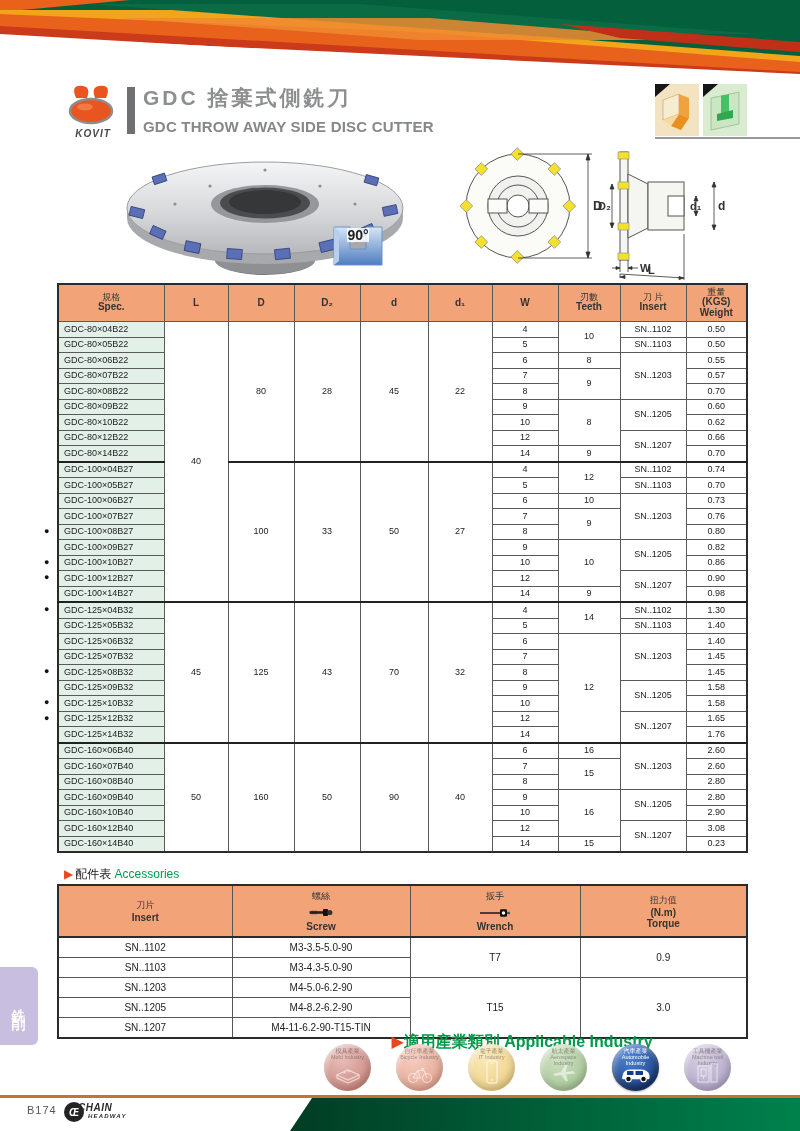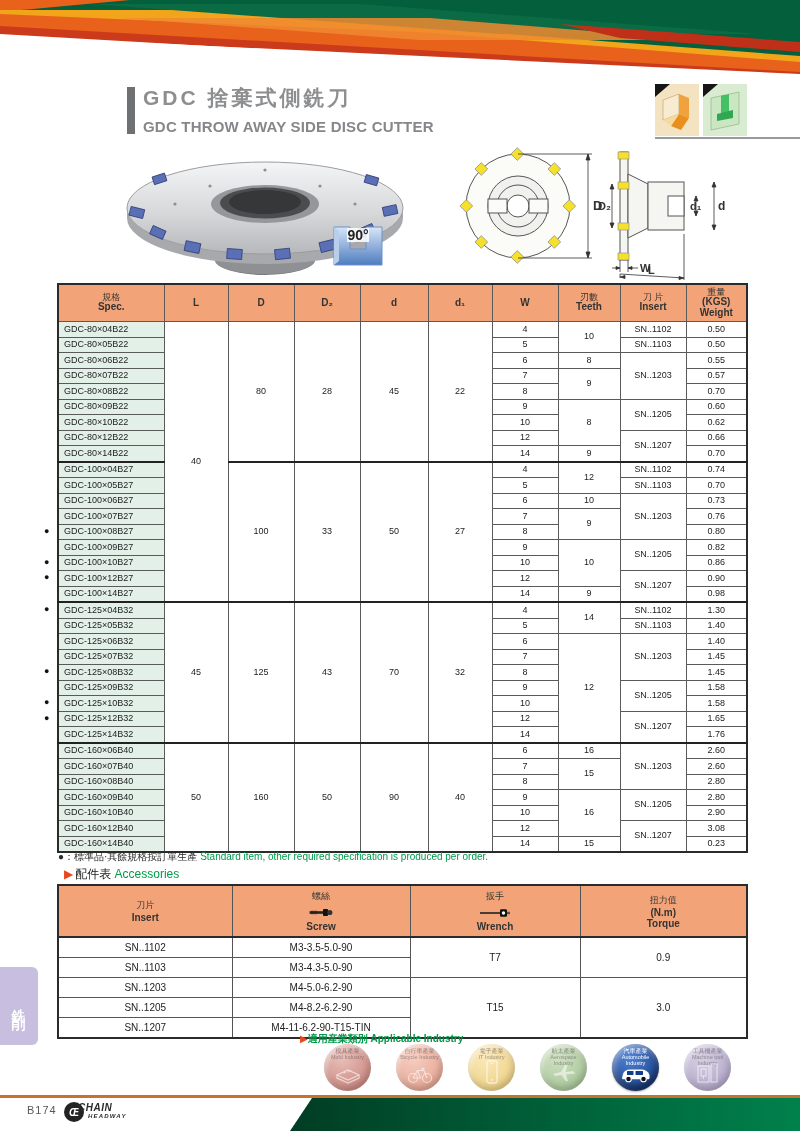--- a/index.html
+++ b/index.html
@@ -46,21 +46,21 @@
   #acc-title{left:64px;top:866px;font-size:12px;font-weight:400;}
   #acc-title .ar{color:#e8481c;margin-right:2px;} #acc-title .gr{color:#009a49;}
   #acc-wrap{left:57px;top:884px;width:689px;}
   table.acc{border-collapse:collapse;table-layout:fixed;width:689px;border:2px solid #2b2b2b;}
   table.acc th,table.acc td{border:1px solid #555;padding:0;text-align:center;}
   table.acc thead th{background:#f2a478;height:50px;color:#333;border-bottom:2px solid #2b2b2b;}
   table.acc td{height:19px;font-size:10px;background:#fff;}
   .ic{display:inline-block;vertical-align:middle;line-height:0;}
 
   
-  #ind-caption{left:300px;top:1032px;width:460px;text-align:left;font-size:10px;font-weight:700;}
+  #ind-caption{left:292px;top:1032px;width:460px;text-align:center;font-size:16px;font-weight:700;}
   #ind-caption .ar{color:#e8481c;} #ind-caption .gr{color:#009a49;}
   #industries{left:300px;top:1044px;width:460px;height:50px;}
   .ind{position:absolute;top:0;width:47px;height:47px;border-radius:50%;box-shadow:inset -2px -4px 6px rgba(0,0,0,.18), inset 2px 3px 5px rgba(255,255,255,.55);}
   .ind.act{box-shadow:inset -2px -5px 7px rgba(0,0,0,.45), inset 2px 3px 6px rgba(255,255,255,.5), 0 1px 2px rgba(0,0,0,.3);}
   .izh{position:absolute;top:4px;width:100%;text-align:center;font-size:6px;color:rgba(90,80,80,.6);line-height:1;}
   .ien{position:absolute;top:11px;width:100%;text-align:center;font-size:5.5px;color:rgba(90,80,80,.55);line-height:1;}
   .ind.act .izh,.ind.act .ien{color:#fff;}
   .iic{position:absolute;bottom:3px;left:50%;transform:translateX(-50%);opacity:.6;}
   .ind.act .iic{opacity:1;}
 
@@ -86,20 +86,29 @@
     <polygon points="0,0 130,0 0,12" fill="#E8621C"></polygon>
     <polygon points="0,10 190,10 800,56 800,63 0,20" fill="#F2A51B"></polygon>
     <polygon points="90,4 360,4 760,34 500,34" fill="#0B6B45"></polygon>
     <polygon points="0,14 420,32 800,62 800,76 0,30" fill="#E8621C"></polygon>
     <polygon points="120,18 430,18 700,40 420,40" fill="#F08A30" opacity="0.85"></polygon>
     <polygon points="560,24 800,42 800,52 620,38" fill="#C03018"></polygon>
     <polygon points="0,26 800,72 800,80 0,34" fill="#CC3A1C"></polygon>
     <polygon points="0,36 800,74 800,80 0,80" fill="#ffffff"></polygon>
   </svg>
 
+  <div id="logo" class="abs">
+    <svg width="70" height="44" viewBox="0 0 70 44">
+      <path d="M18 16 Q12 2 25 4 Q33 5 29 16 Z" fill="#E8551E"></path>
+      <path d="M48 16 Q54 2 41 4 Q33 5 37 16 Z" fill="#E8551E"></path>
+      <ellipse cx="33" cy="29" rx="21" ry="12" fill="#E8551E" stroke="#8d8d8d" stroke-width="2.5"></ellipse>
+      <ellipse cx="27" cy="25" rx="8" ry="3.5" fill="#F58A55" opacity="0.7"></ellipse>
+    </svg>
+    <span class="brand">KOVIT</span>
+  </div>
   <div id="titlebar" class="abs"></div>
   <div id="titles" class="abs">
     <div id="title-zh">GDC 捨棄式側銑刀</div>
     <div id="title-en">GDC THROW AWAY SIDE DISC CUTTER</div>
   </div>
   <svg id="cicon1" class="abs cicon" viewBox="0 0 44 52">
     <rect width="44" height="52" fill="#F3E3C0"></rect>
       <path d="M0 0 L15 0 L0 13 Z" fill="#161616"></path>
     <path d="M8 16 L24 10 L24 30 L8 36 Z" fill="#F7EBD2" stroke="#C89B5A" stroke-width="0.6"></path>
     <path d="M24 10 L34 14 L34 34 L24 30 Z" fill="#F0A33C"></path>
@@ -511,23 +520,20 @@
           <tr>
             <td class="spc"><span>GDC-160×14B40</span></td>
             <td class="num">14</td>
             <td class="num">15</td>
             <td class="num">0.23</td>
           </tr>
         </tbody>
     </table>
   </div>
 
-  <div id="note" class="abs">
-    <span>●：標準品·其餘規格按訂單生產 </span><span class="gr">Standard item, other required specification  is produced per order.</span>
-  </div>
 
   <div id="acc-title" class="abs">
     <span class="ar">▶</span><span>配件表</span> <span class="gr">Accessories</span>
   </div>
   <div id="acc-wrap" class="abs">
     <table class="acc">
       <colgroup>
           <col style="width:174px">
           <col style="width:178px">
           <col style="width:170px">

